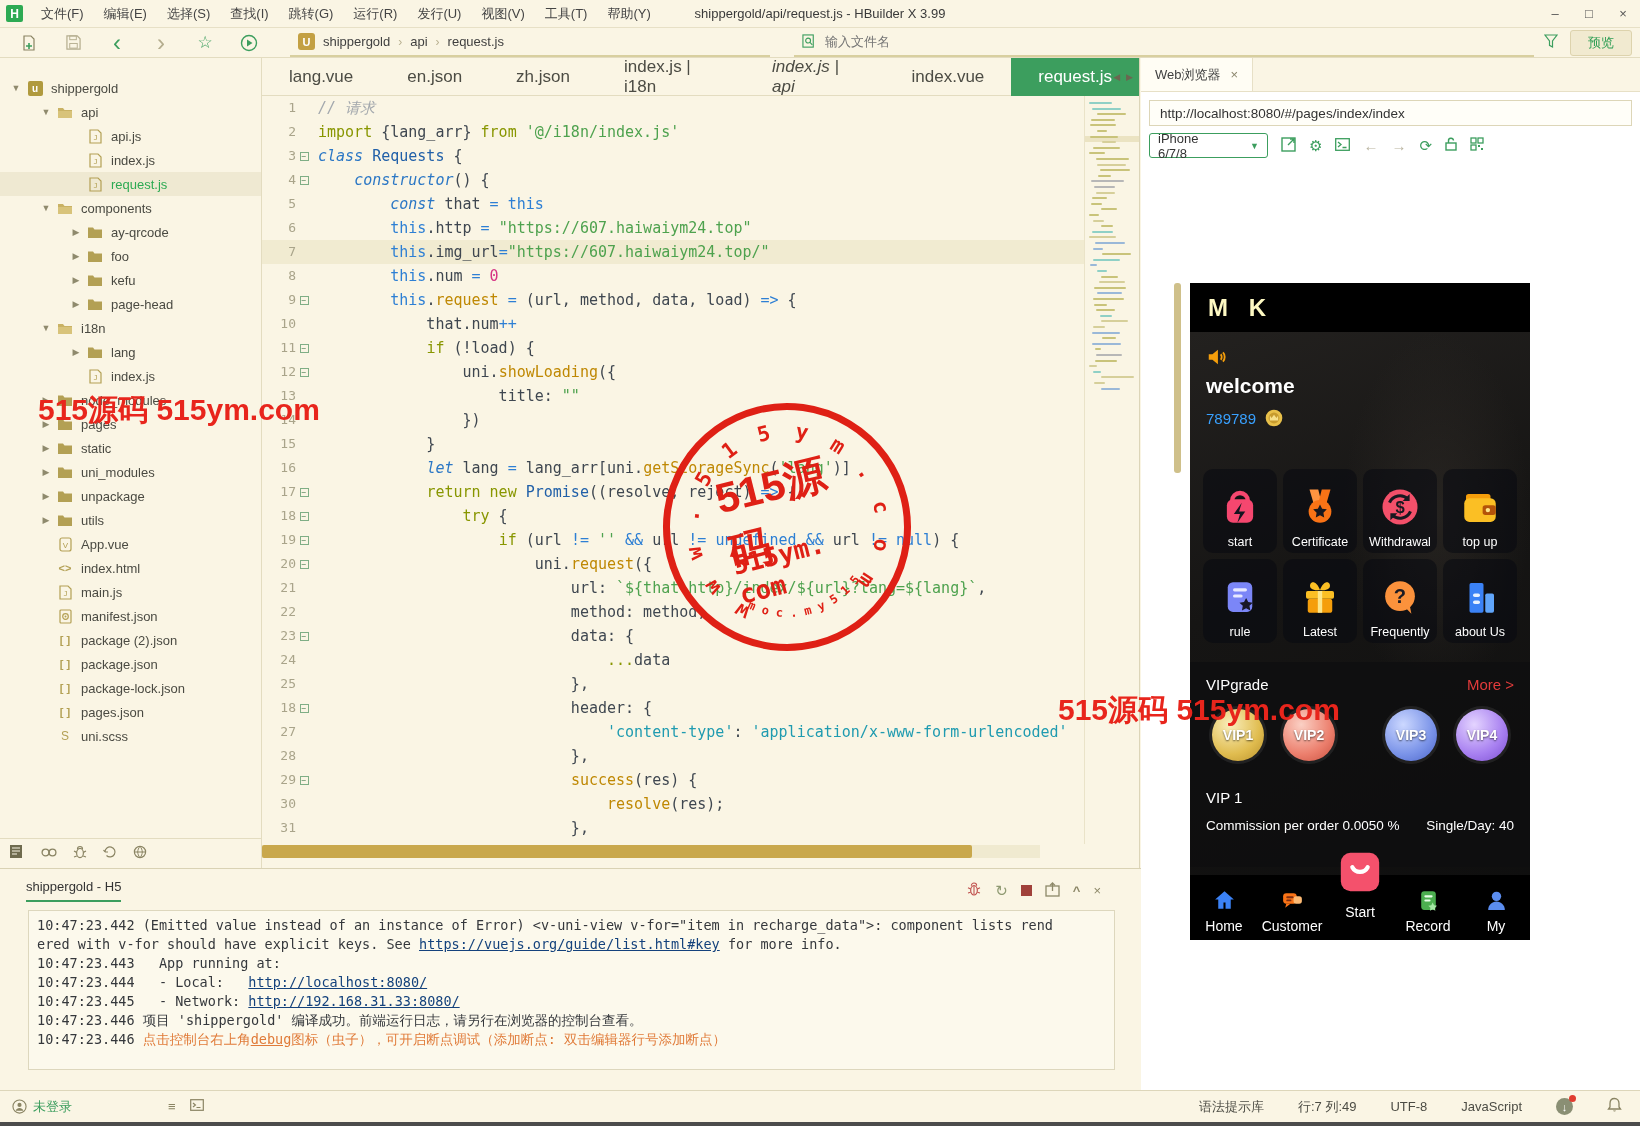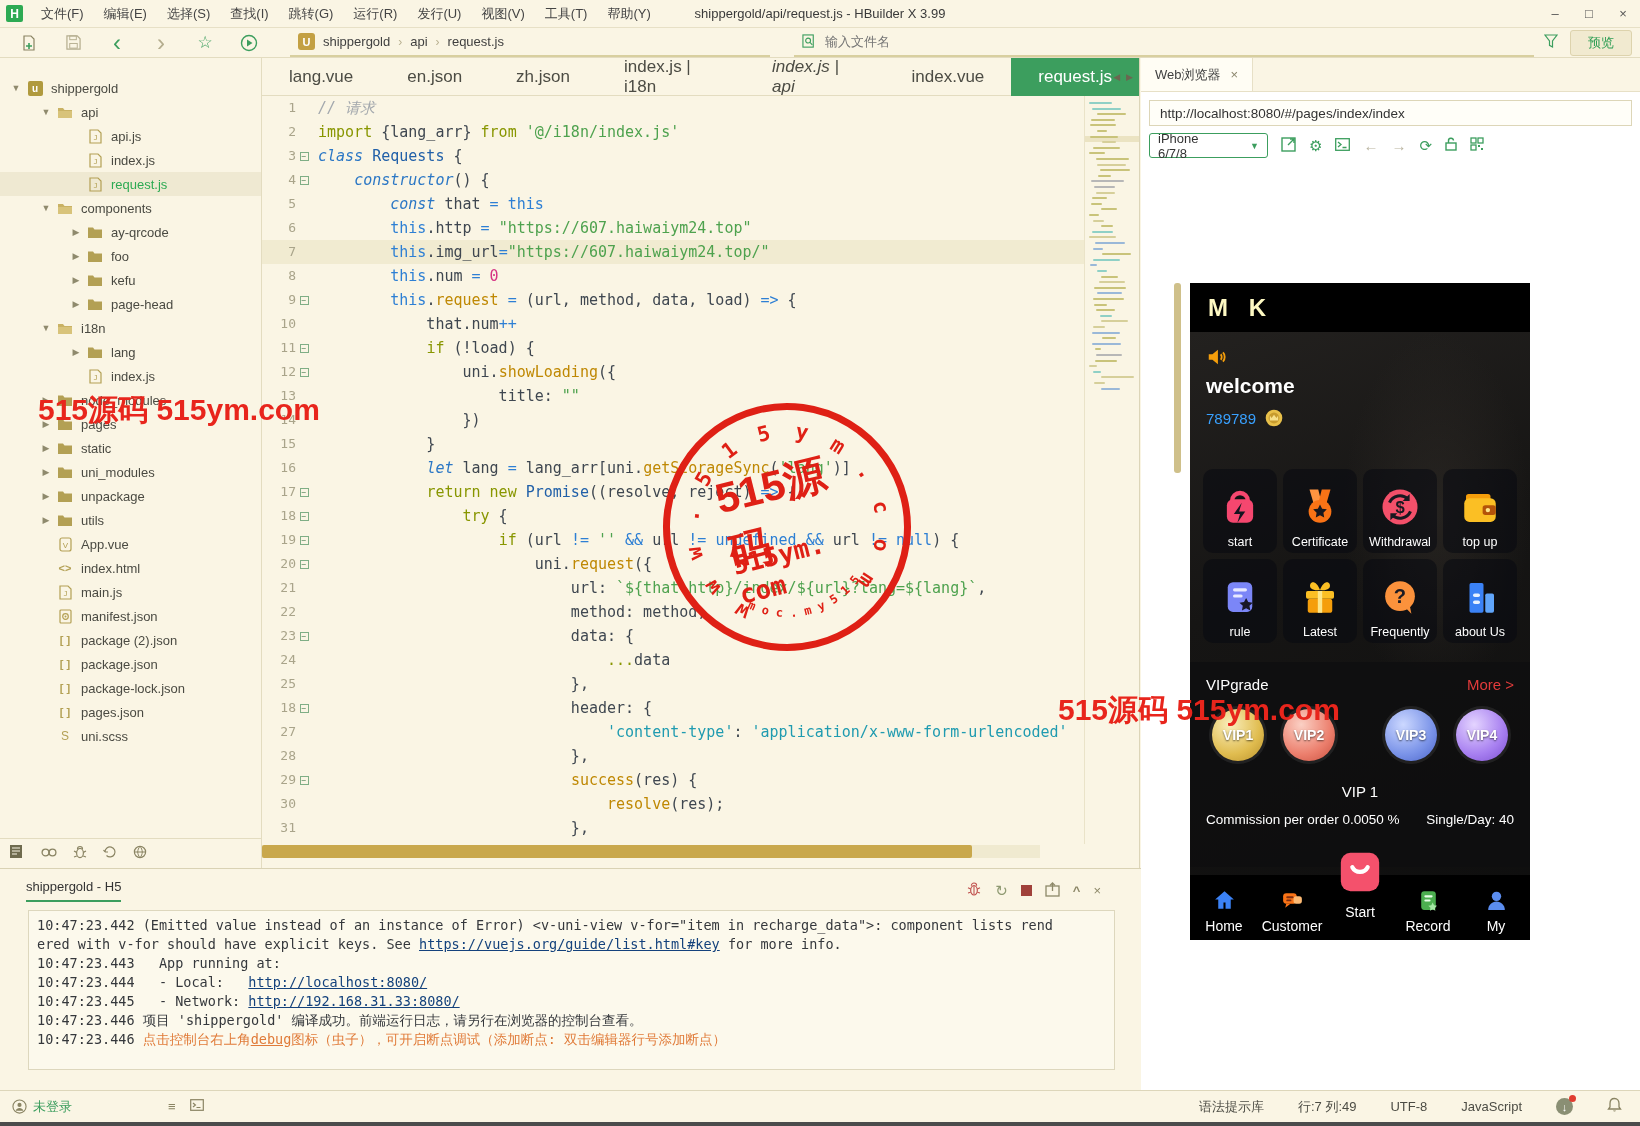--- a/index.html
+++ b/index.html
@@ -93,21 +93,21 @@
   .ph-uid { position:absolute; left:16px; top:76px; color:#39a1ff; font-size:15px; display:flex; align-items:center; gap:8px; }
   .ph-grid { position:absolute; left:10px; top:134px; width:320px; display:flex; flex-wrap:wrap; }
   .ph-tile { width:74px; height:84px; margin:3px; background:rgba(8,10,16,.55); border-radius:10px; display:flex; flex-direction:column; align-items:center; justify-content:flex-end; padding-bottom:4px; z-index:2; }
   .ph-tile .lbl { color:#fff; font-size:12.5px; margin-top:2px; }
   .ph-tile svg { margin-bottom:2px; }
   .vip-panel { position:absolute; left:0; top:330px; width:100%; height:205px; background:rgba(14,14,16,.78); padding:14px 16px; z-index:2; }
   .vip-head { display:flex; color:#fff; font-size:15px;gap:48px; }
   .vip-more { margin-left:auto; color:#e23b3b; }
   .vip-badges { display:flex; justify-content:space-between; margin-top:16px; padding:0 6px; }
   .vipbadge { width:52px; height:52px; border-radius:50%; display:flex; align-items:center; justify-content:center; color:#fff; font-size:14px; font-weight:bold; text-shadow:0 1px 2px rgba(0,0,0,.6); box-shadow:0 0 0 3px rgba(255,255,255,.08); }
-  .vip-level { margin-top:22px; color:#fff; font-size:15px;text-align:center; }
+  .vip-level { margin-top:28px; color:#fff; font-size:15px; }
   .vip-info { margin-top:12px; display:flex; justify-content:space-between; color:#fff; font-size:13.5px; }
   .ph-nav { position:absolute; left:0; bottom:0; width:100%; height:65px; background:#000; display:flex; z-index:3; }
   .nav-item { flex:1; display:flex; flex-direction:column; align-items:center; justify-content:flex-end; padding-bottom:6px; color:#fff; font-size:14px; gap:2px; }
   .nav-item.center svg { margin-bottom:4px; }
   .nav-item.center { transform:translateY(-14px); }
 
   
   .console { position:absolute; left:0; top:868px; width:1141px; height:222px; background:#faf5e4; border-top:1px solid #d9d2b4; }
   .con-tabrow { display:flex; align-items:center; padding:10px 26px 0 26px; }
   .con-tab { color:#333; padding-bottom:6px; border-bottom:2px solid #3c9e5e; }

